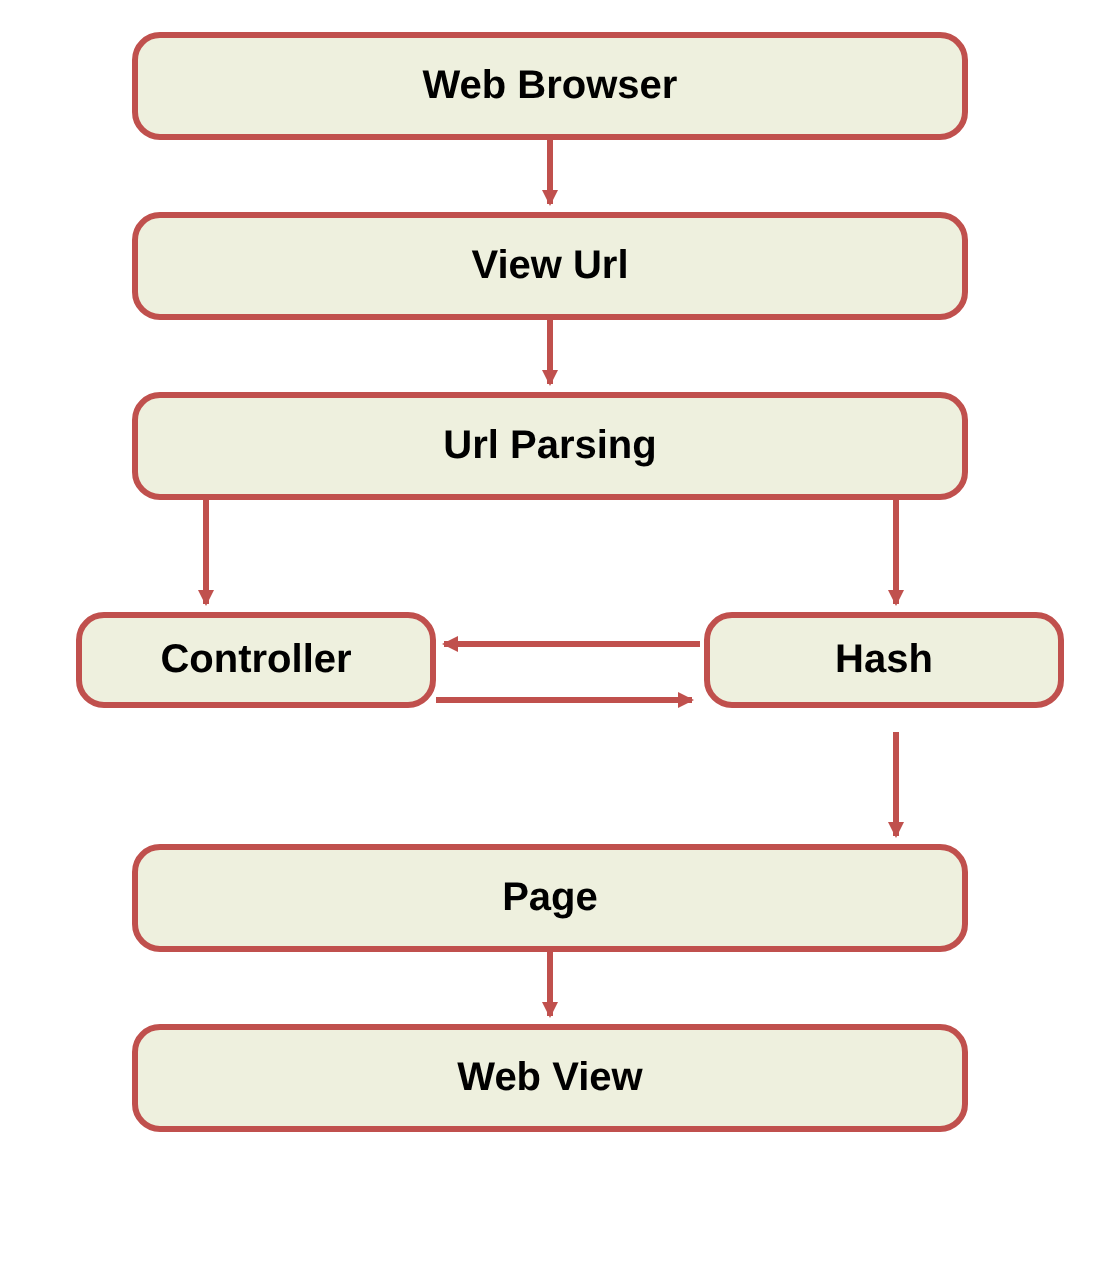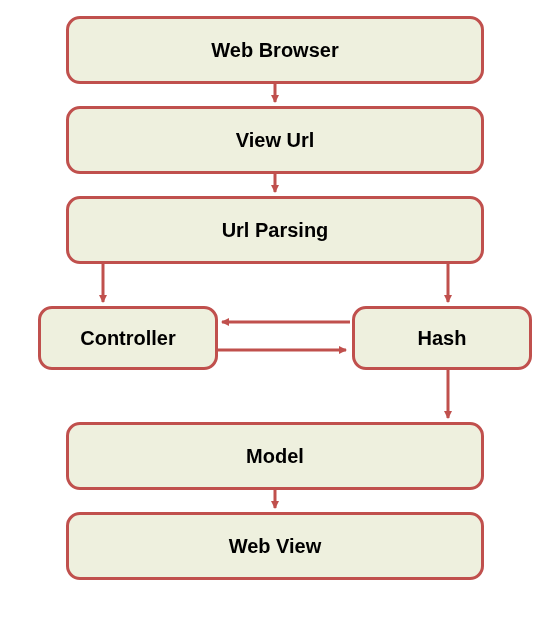--- a/index.html
+++ b/index.html
@@ -20,25 +20,25 @@
     display: flex;
     align-items: center;
     justify-content: center;
     font-weight: bold;
     font-size: 20px;
     color: #000;
   }
   .wide {
     left: 66px;
     width: 418px;
-    height: 68px;
+    height: 54px;
   }
   .small {
     width: 180px;
-    height: 64px;
+    height: 48px;
   }
   svg.arrows {
     position: absolute;
     left: 0; top: 0;
     width: 551px; height: 634px;
     pointer-events: none;
   }
 </style>
 </head>
 <body>
@@ -80,18 +80,18 @@
 
 <div class="node small" style="top:306px; left:38px">
   <span>Controller</span>
 </div>
 
 <div class="node small" style="top:306px; left:352px">
   <span>Hash</span>
 </div>
 
 <div class="node wide" style="top:422px">
-  <span>Model</span>
+  <span>Page</span>
 </div>
 
 <div class="node wide" style="top:512px">
   <span>Web View</span>
 </div>
 
 </body></html>

